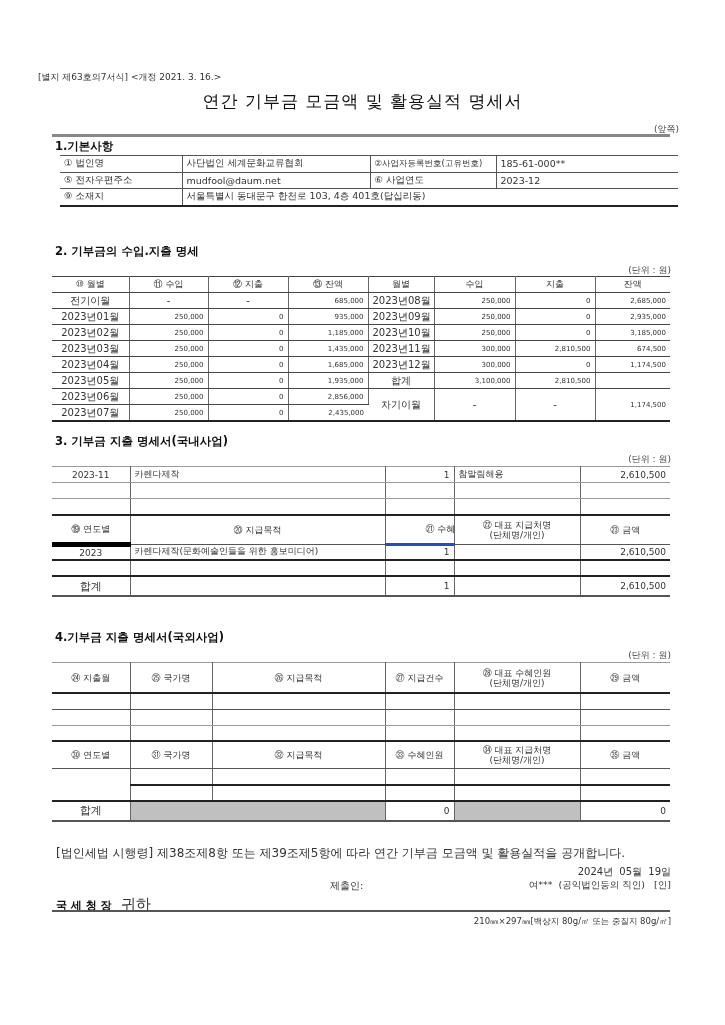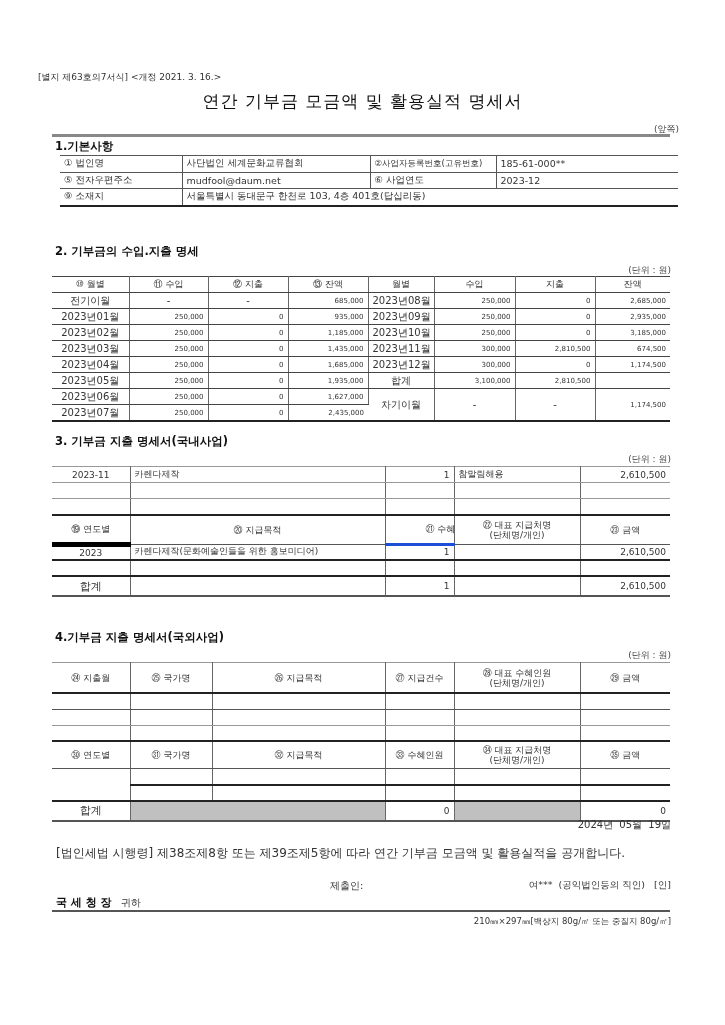--- a/index.html
+++ b/index.html
@@ -23,21 +23,21 @@
   .t2 td:last-child { border-right: none; }
   .t3 td { border-right: 1px solid #666; border-bottom: 1px solid #999; font-size: 9px; }
   .t3 td:last-child { border-right: none; }
   .t3 .hd { text-align: center; height: 29px; border-bottom: 2px solid #222; line-height: 10px; }
   .t3 .row { height: 16px; }
   .num { text-align: right; }
   .ctr { text-align: center; }
   .gray { background: #c0c0c0; }
   .big { font-size: 11px !important; }
   .foot1 { left: 56px; top: 845px; font-size: 12px; color: #333; }
-  .foot-date { right: 54px; top: 818px; font-size: 10px; color: #333; word-spacing: 3px; }
+  .foot-date { right: 54px; top: 865px; font-size: 10px; color: #333; word-spacing: 3px; }
   .foot-sub { left: 330px; top: 879px; font-size: 10px; color: #333; }
   .foot-name { right: 54px; top: 879px; font-size: 9.5px; color: #333; }
   .foot-to { left: 56px; top: 895px; font-size: 11px; color: #111; }
   .foot-line { left: 52px; top: 910px; width: 618px; height: 2px; background: #555; }
   .paper { right: 54px; top: 916px; font-size: 8.5px; color: #333; }
 </style>
 </head>
 <body>
 
 <div class="abs form-no">[별지 제63호의7서식] &lt;개정 2021. 3. 16.&gt;</div>
@@ -154,21 +154,21 @@
     <td>1,935,000</td>
     <td class="m">합계</td>
     <td>3,100,000</td>
     <td>2,810,500</td>
     <td></td>
   </tr>
   <tr>
     <td class="m">2023년06월</td>
     <td>250,000</td>
     <td>0</td>
-    <td>1,627,000</td>
+    <td>2,856,000</td>
     <td class="m thick-bot" rowspan="2">차기이월</td>
     <td class="c thick-bot" rowspan="2">-</td>
     <td class="c thick-bot" rowspan="2">-</td>
     <td class="thick-bot" rowspan="2">1,174,500</td>
   </tr>
   <tr>
     <td class="m thick-bot">2023년07월</td>
     <td class="thick-bot">250,000</td>
     <td class="thick-bot">0</td>
     <td class="thick-bot">2,435,000</td>
@@ -315,16 +315,16 @@
   </tr>
 </tbody>
   </table>
 
 <div class="abs foot1">[법인세법 시행령] 제38조제8항 또는 제39조제5항에 따라 연간 기부금 모금액 및 활용실적을 공개합니다.</div>
 <div class="abs foot-date">2024년 05월 19일</div>
 <div class="abs foot-sub">제출인:</div>
 <div class="abs foot-name" style="white-space:pre;">여***  (공익법인등의 직인)   [인]</div>
 <div class="abs foot-to">
   <b>국 세 청 장</b>
-  <span style="font-size:10px; margin-left:6px; color:#333;">귀하</span>
+  <span style="font-size:15px; margin-left:6px; color:#333;">귀하</span>
 </div>
 <div class="abs foot-line"></div>
 <div class="abs paper">210㎜×297㎜[백상지 80g/㎡ 또는 중질지 80g/㎡]</div>
 
 </body></html>

